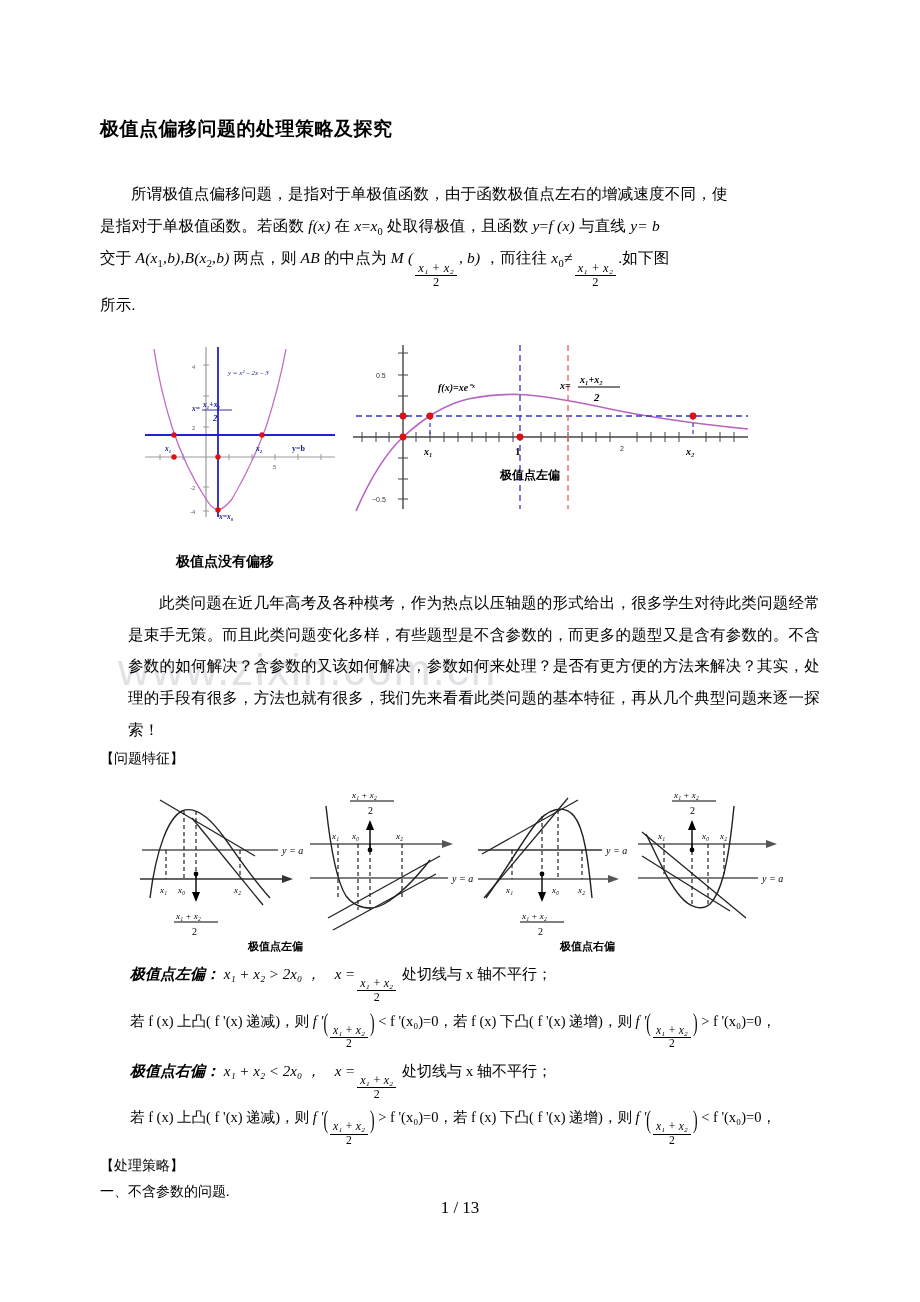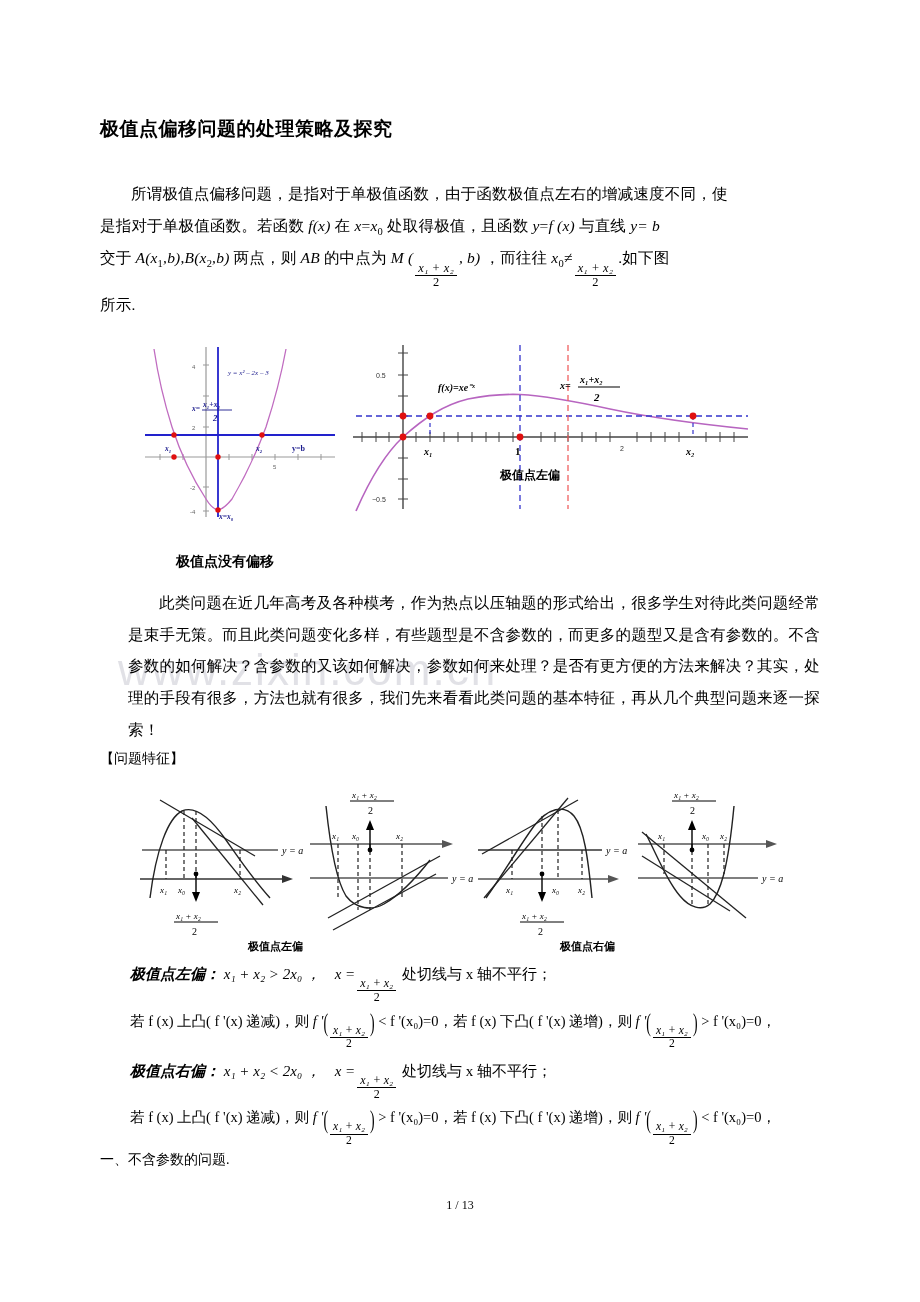--- a/index.html
+++ b/index.html
@@ -66,21 +66,21 @@
   .frow .lead { font-weight: bold; font-style: italic; }
   .frow2 { font-size: 14.5px; padding-left: 30px; line-height: 2.4; white-space: nowrap;}
 
   .paren {
     display:inline-block; transform: scaleY(1.9); font-size: 0.95em;
     vertical-align: -0.12em;
   }
 
   .footer {
     position:absolute; left:0; right:0; top: 1198px;
-    text-align:center; font-size: 12px; font-family: "Liberation Serif", serif;
+    text-align:center; font-size: 17px; font-family: "Liberation Serif", serif;
     z-index: 3;
   }
 </style>
 </head>
 <body>
 
 <div class="page">
 
   <div class="watermark">www.zixin.com.cn</div>
 
@@ -409,20 +409,21 @@
           </span><span class="paren">)</span>
         <span class="mt-up">&gt; f '(x₀)=0，若 f (x) 下凸( f '(x) 递增)，则</span>
         <span class="mt">f '</span><span class="paren">(</span><span class="frac">
             <span class="num mt">x₁ + x₂</span>
             <span class="den">2</span>
           </span><span class="paren">)</span>
         <span>&lt; f '(x₀)=0，</span>
       </div>
     </div>
 
+    <p class="sec-head" style="margin-top:6px;">【处理策略】</p>
     <p class="sec-head">一、不含参数的问题.</p>
 
   </div>
 
   <div class="footer">
     <span>1  / 13</span>
   </div>
 
 </div>
 

